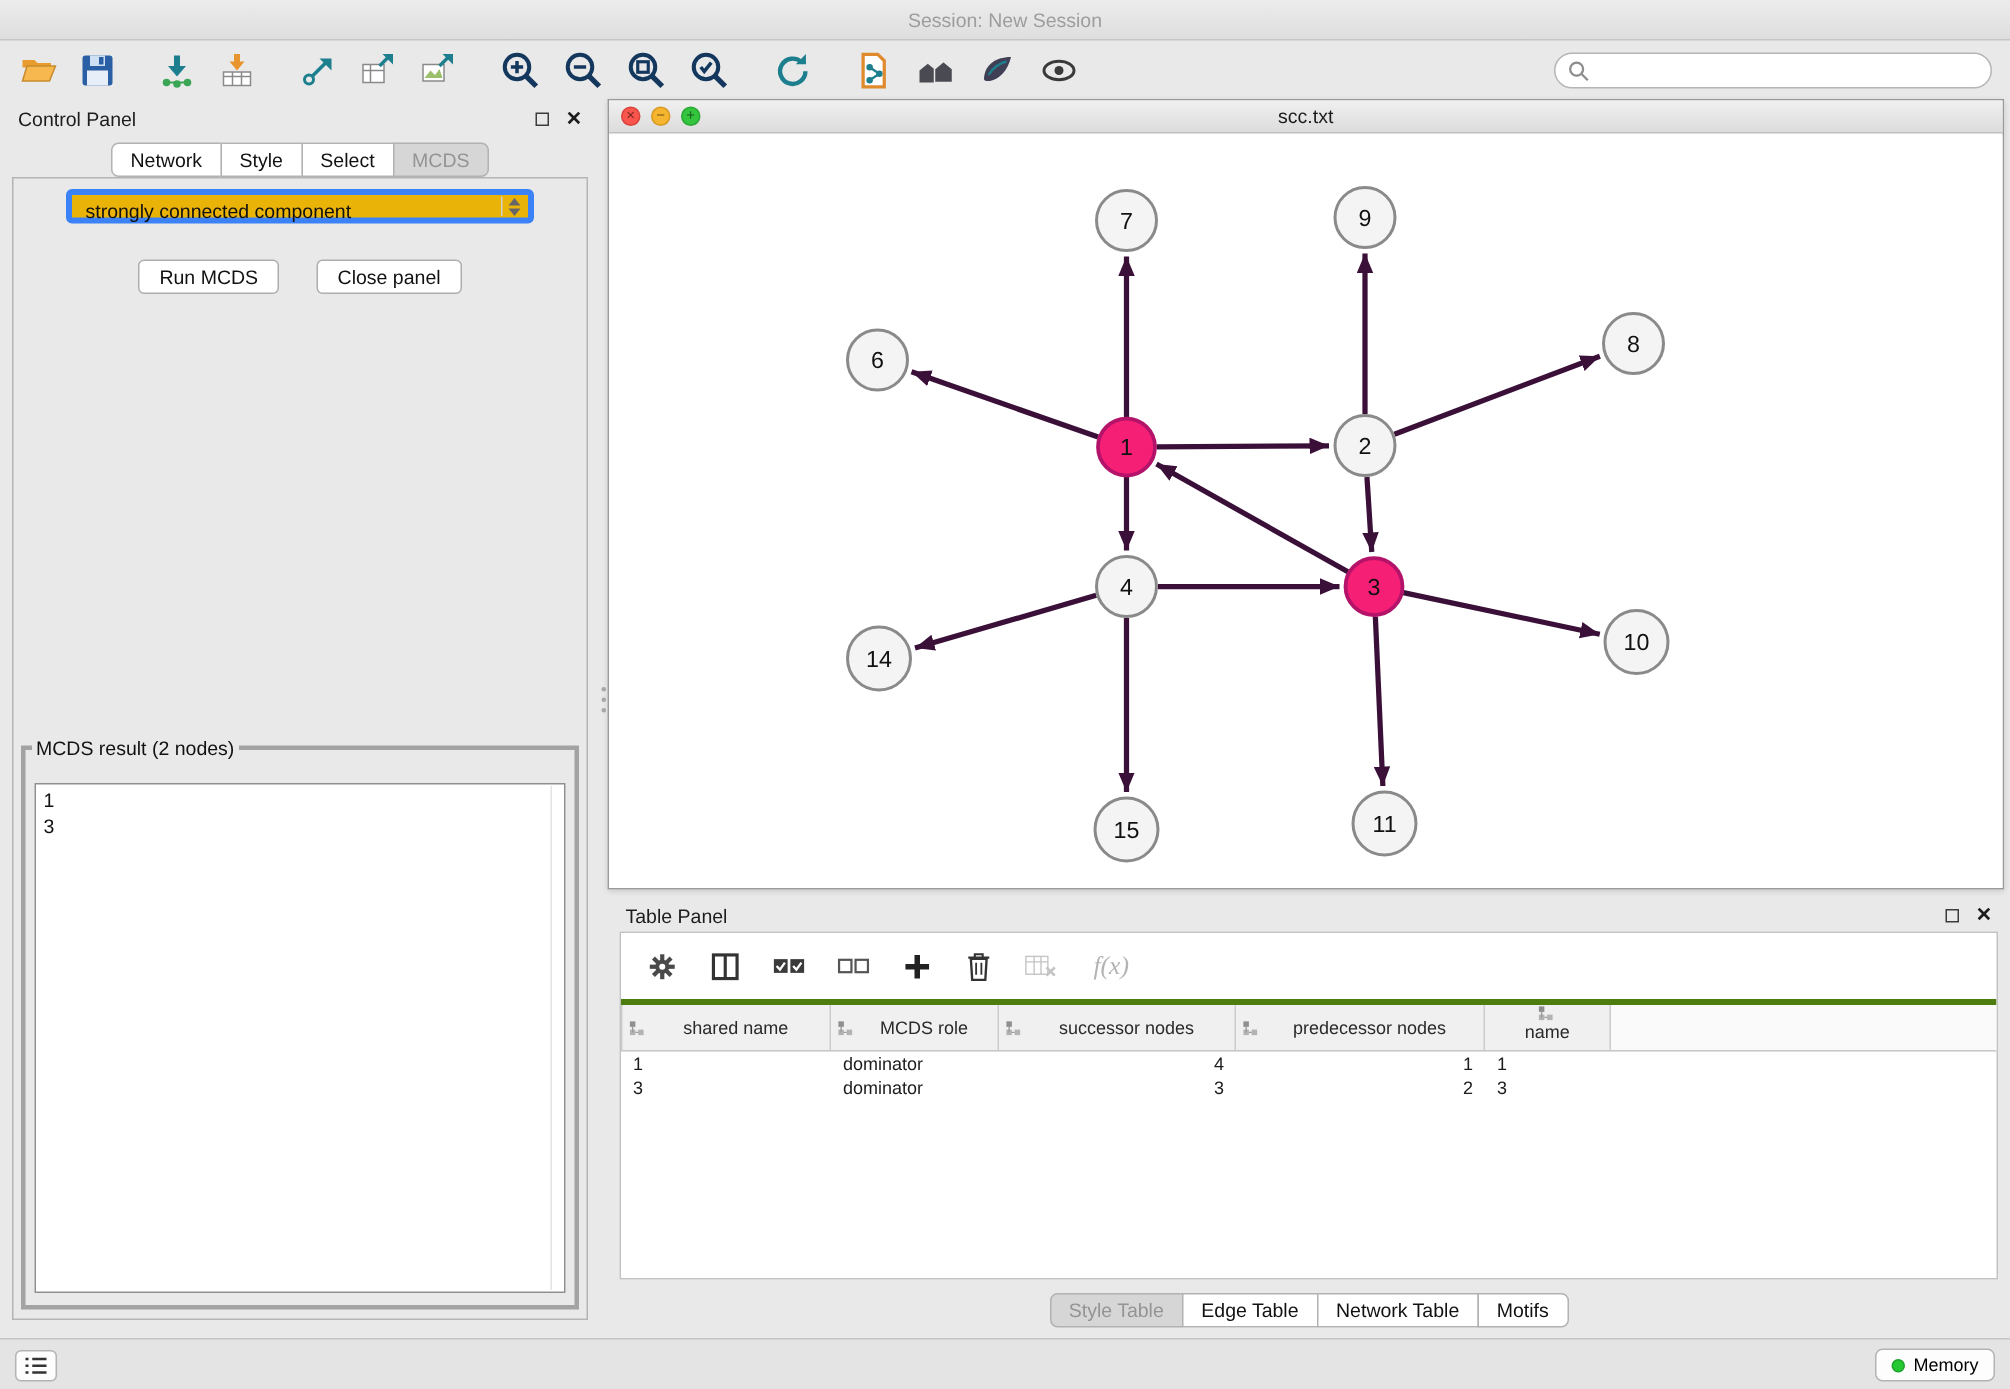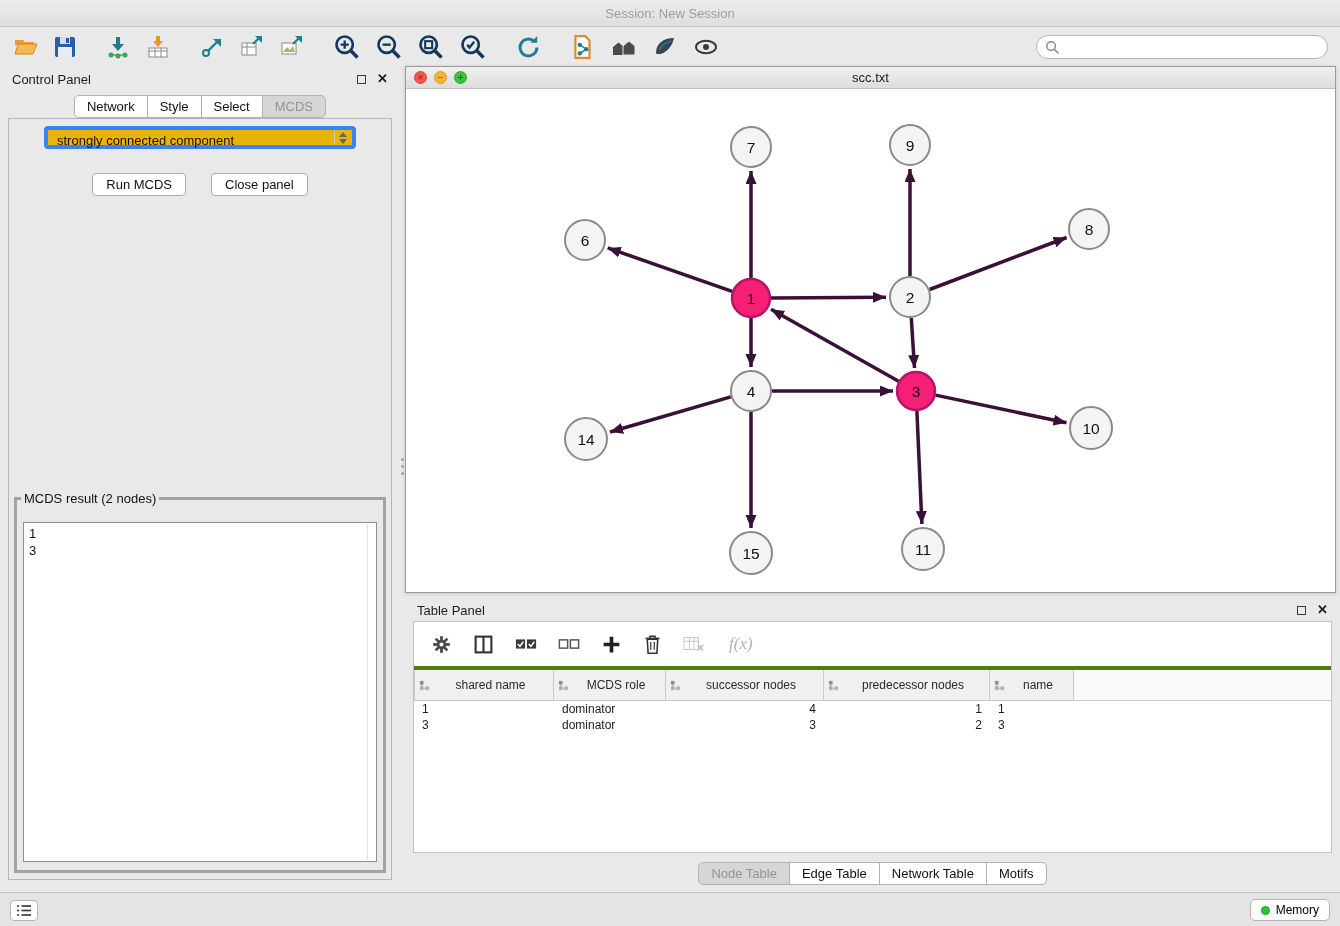--- a/index.html
+++ b/index.html
@@ -457,21 +457,21 @@
             <span class="th-icon">
               <svg width="11" height="11" viewBox="0 0 12 12">
                 <rect x="1" y="1" width="4" height="4" fill="#8f8f8f"></rect>
                 <rect x="7" y="7" width="4" height="4" fill="#b3b3b3"></rect>
                 <rect x="1" y="7" width="4" height="4" fill="#b3b3b3"></rect>
                 <path d="M3 5v4M5 9h2" stroke="#9a9a9a" fill="none"></path>
               </svg>
             </span>
             <span class="th-label">predecessor nodes</span>
           </div>
-          <div class="thcell" style="width: 84px;">
+          <div class="thcell" style="width: 84px; flex-direction: column;">
             <span class="th-icon">
               <svg width="11" height="11" viewBox="0 0 12 12">
                 <rect x="1" y="1" width="4" height="4" fill="#8f8f8f"></rect>
                 <rect x="7" y="7" width="4" height="4" fill="#b3b3b3"></rect>
                 <rect x="1" y="7" width="4" height="4" fill="#b3b3b3"></rect>
                 <path d="M3 5v4M5 9h2" stroke="#9a9a9a" fill="none"></path>
               </svg>
             </span>
             <span class="th-label">name</span>
           </div>
@@ -490,21 +490,21 @@
             <div class="tcell" style="width: 112px; text-align: left;">dominator</div>
             <div class="tcell" style="width: 158px; text-align: right;">3</div>
             <div class="tcell" style="width: 166px; text-align: right;">2</div>
             <div class="tcell" style="width: 84px; text-align: left;">3</div>
           </div>
         </div>
     </div>
   </div>
   <div class="tp-tabs-row">
     <div class="seg">
-        <div class="seg-tab active">Node Table</div>
+        <div class="seg-tab active">Style Table</div>
         <div class="seg-tab">Edge Table</div>
         <div class="seg-tab">Network Table</div>
         <div class="seg-tab">Motifs</div>
       </div>
   </div>
 </div>
 
 <div class="statusbar">
   <button class="status-left-btn">
     <svg width="16" height="13" viewBox="0 0 16 13">

